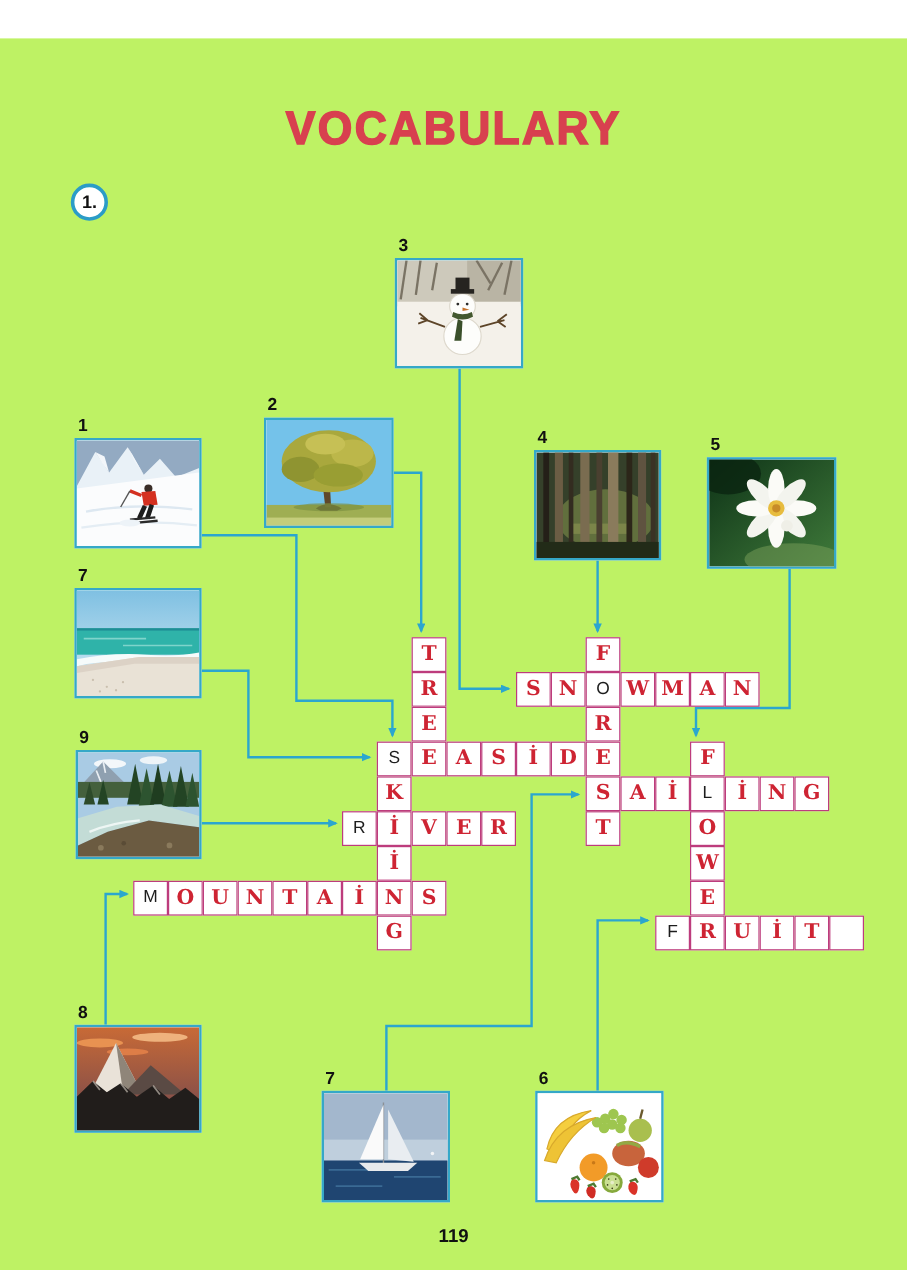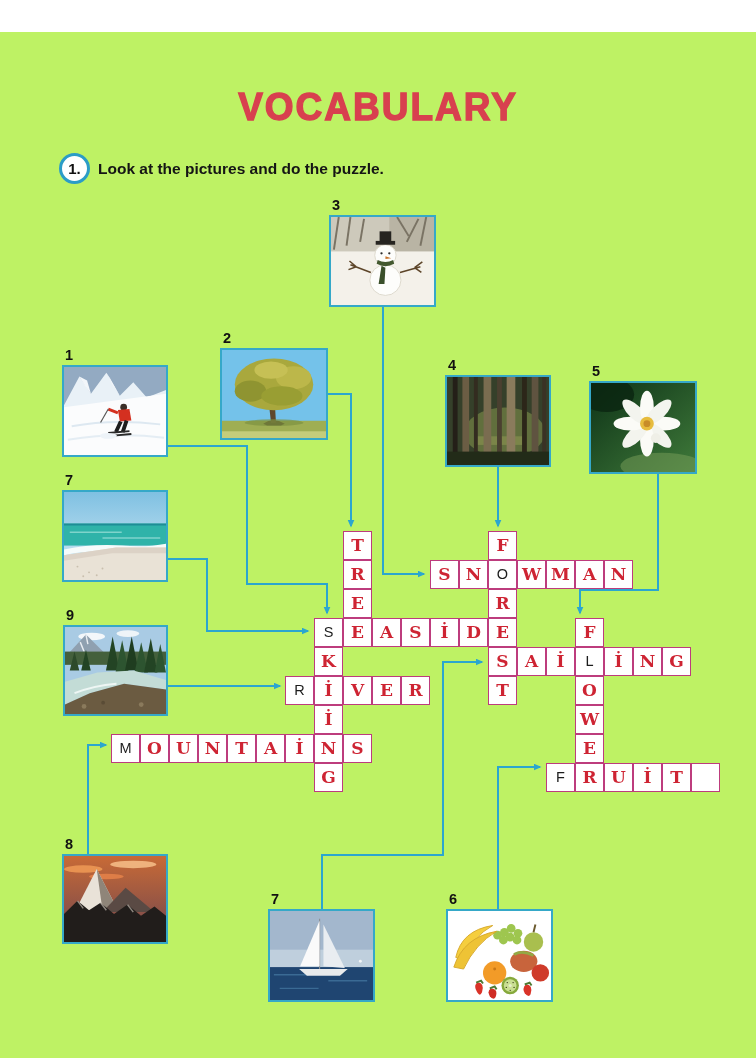--- a/index.html
+++ b/index.html
@@ -46,21 +46,20 @@
            font-weight:700;font-size:15.5px;color:#111;}
 </style>
 </head>
 <body>
 
 <div id="page">
 
   <div id="title">VOCABULARY</div>
 
   <div id="badge">1.</div>
-  <div id="instr">Look at the pictures and do the puzzle.</div>
 
   <svg id="lines" width="756" height="1058" viewBox="0 0 756 1058">
     <defs>
       <marker id="arrowhead" markerWidth="9" markerHeight="8" refX="6.5" refY="3.5" orient="auto" markerUnits="userSpaceOnUse">
         <path d="M0,0 L8,3.5 L0,7 Z" fill="#2ba6cf"></path>
       </marker>
     </defs>
   <polyline points="168,414 247,414 247,552 327,552 327,581" class="conn" marker-end="url(#arrowhead)"></polyline>
       <polyline points="328,362 351,362 351,494" class="conn" marker-end="url(#arrowhead)"></polyline>
       <polyline points="383,275 383,542 424,542" class="conn" marker-end="url(#arrowhead)"></polyline>
@@ -377,13 +376,14 @@
       <div class="cell red" style="left: 256px; top: 702px;">A</div>
       <div class="cell red" style="left: 285px; top: 702px;">İ</div>
       <div class="cell red" style="left: 343px; top: 702px;">S</div>
       <div class="cell given" style="left: 546px; top: 731px;">F</div>
       <div class="cell red" style="left: 604px; top: 731px;">U</div>
       <div class="cell red" style="left: 633px; top: 731px;">İ</div>
       <div class="cell red" style="left: 662px; top: 731px;">T</div>
       <div class="cell red" style="left: 691px; top: 731px;"></div>
     </div>
 
+  <div id="pagenum">119</div>
 </div>
 
 </body></html>

